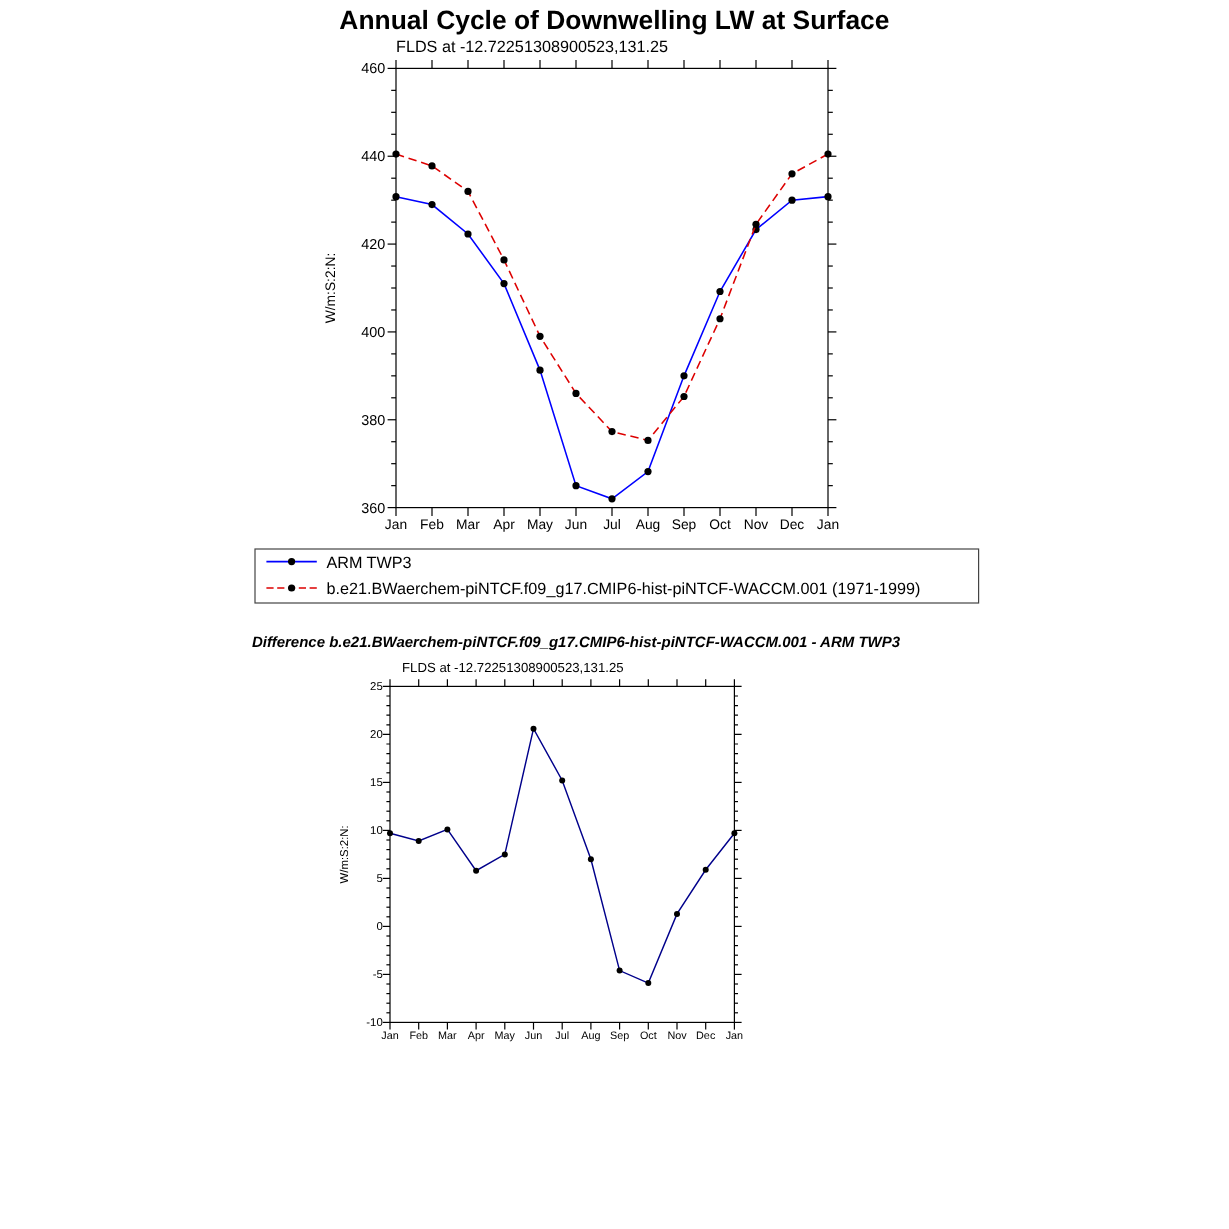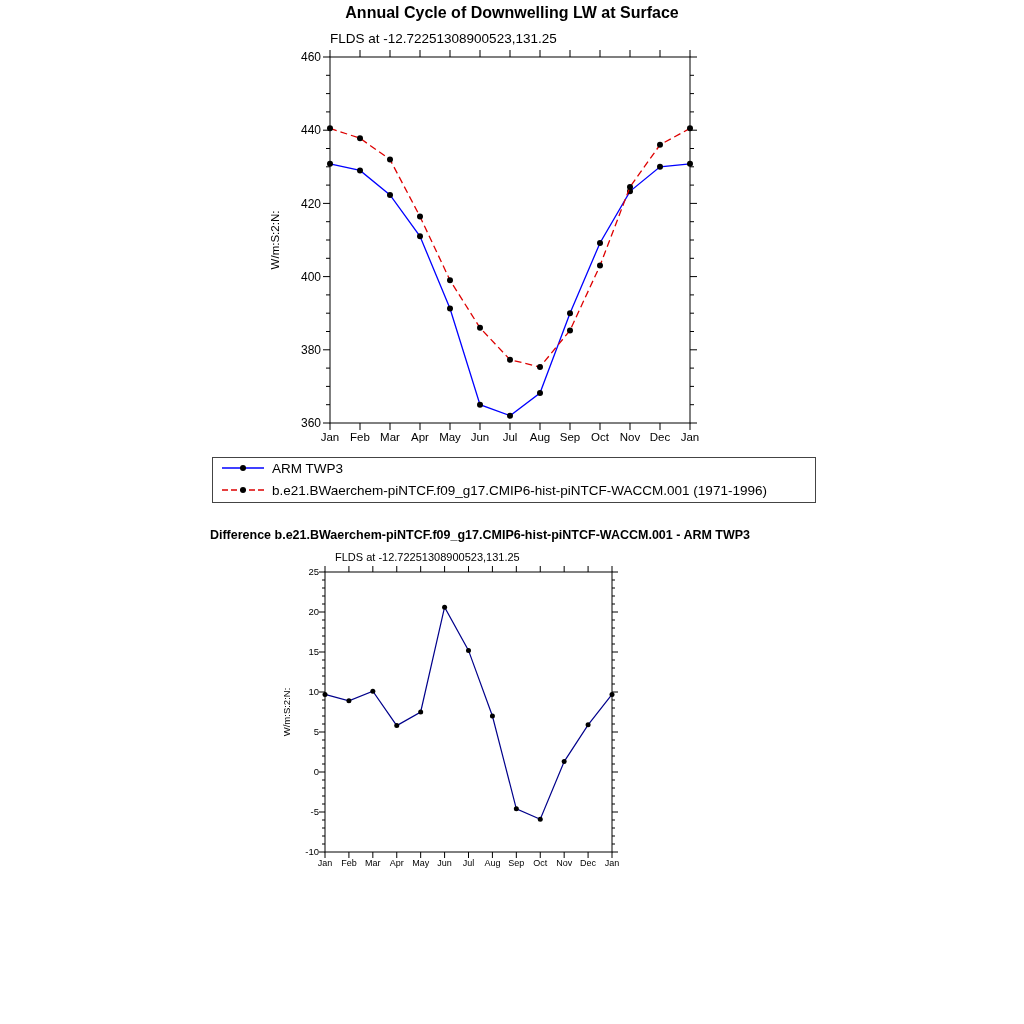--- a/index.html
+++ b/index.html
@@ -1,21 +1,21 @@
 <!DOCTYPE html>
 <html><head>
 <meta charset="utf-8">
 <style>
   html,body{margin:0;padding:0;background:#ffffff;}
   body{font-family:"Liberation Sans","DejaVu Sans",sans-serif;color:#000;}
   #page{position:relative;width:1024px;height:1024px;background:#fff;overflow:hidden;}
   .abs{position:absolute;}
-  .title-main{left:0;top:4px;width:1024px;text-align:center;font-size:16px;font-weight:bold;}
+  .title-main{left:0;top:4px;width:1024px;text-align:center;font-size:22px;font-weight:bold;}
   .subtitle-top{left:330px;top:31px;font-size:13.5px;}
-  .title-diff{left:0;top:528px;width:960px;text-align:center;font-size:12.5px;font-weight:bold;}
+  .title-diff{left:0;top:528px;width:960px;text-align:center;font-size:12.5px;font-weight:bold;font-style:italic;}
   .subtitle-bot{left:335px;top:551px;font-size:11px;}
   .legend-box{left:212px;top:457px;width:604px;height:46px;border:1px solid #444;background:#fff;
               display:flex;flex-direction:column;gap:2px;padding:0;box-sizing:border-box;}
   .legend-row{display:flex;align-items:center;gap:7px;padding-left:8px;height:20px;}
   .legend-label{font-size:13.5px;white-space:nowrap;}
   svg text{fill:#000;}
 </style>
 </head>
 <body>
 
@@ -150,21 +150,21 @@
         <line x1="1" y1="6" x2="43" y2="6" stroke="#0000ff" stroke-width="1.4"></line>
         <circle cx="22" cy="6" r="3" fill="#000"></circle>
       </svg>
       <span class="legend-label">ARM TWP3</span>
     </div>
     <div class="legend-row">
       <svg width="44" height="12">
         <line x1="1" y1="6" x2="43" y2="6" stroke="#dd0000" stroke-width="1.4" stroke-dasharray="6,3"></line>
         <circle cx="22" cy="6" r="3" fill="#000"></circle>
       </svg>
-      <span class="legend-label">b.e21.BWaerchem-piNTCF.f09_g17.CMIP6-hist-piNTCF-WACCM.001 (1971-1996)</span>
+      <span class="legend-label">b.e21.BWaerchem-piNTCF.f09_g17.CMIP6-hist-piNTCF-WACCM.001 (1971-1999)</span>
     </div>
   </div>
 
   <div class="abs title-diff">Difference b.e21.BWaerchem-piNTCF.f09_g17.CMIP6-hist-piNTCF-WACCM.001 - ARM TWP3</div>
   <div class="abs subtitle-bot">FLDS at -12.72251308900523,131.25</div>
 
   <svg id="svg-bot" class="abs" style="left:280px;top:563px;" width="360" height="312" viewBox="0 0 360 312">
       <rect x="45" y="9" width="287" height="280" fill="none" stroke="#000" stroke-width="1"></rect>
       <line x1="39" y1="289" x2="45" y2="289" stroke="#000" stroke-width="1"></line>
       <line x1="332" y1="289" x2="338" y2="289" stroke="#000" stroke-width="1"></line>

